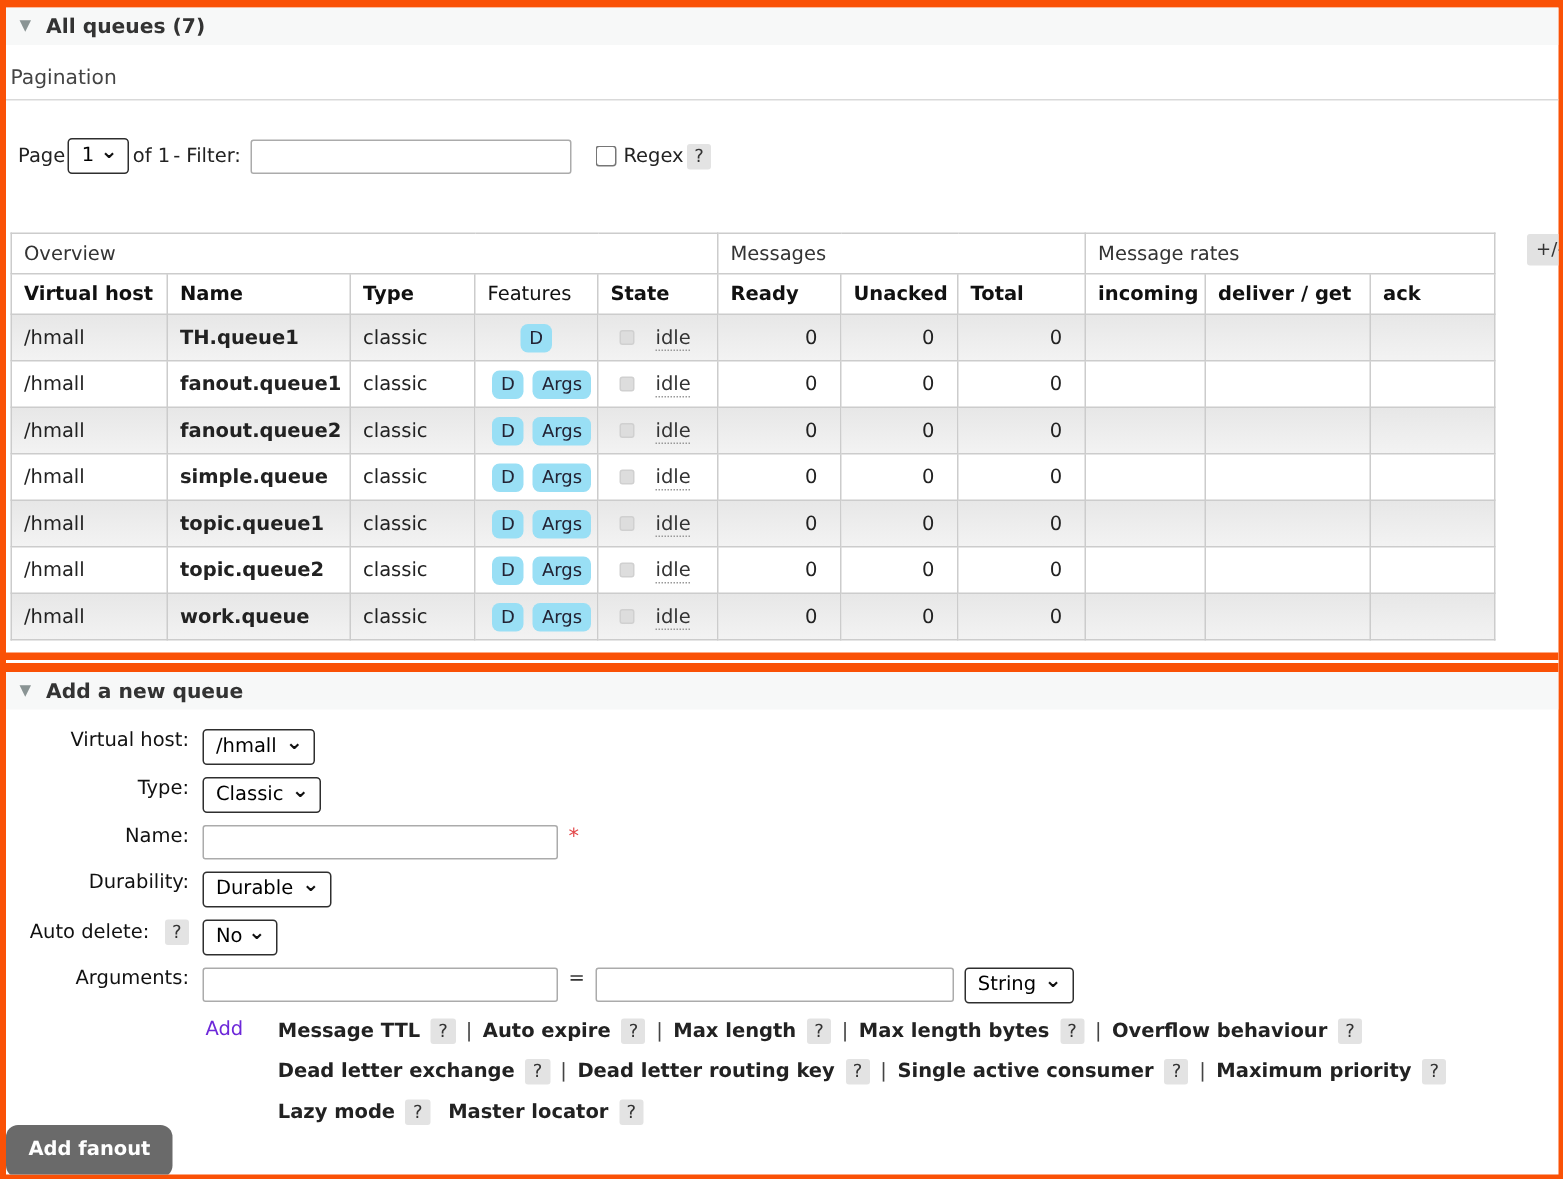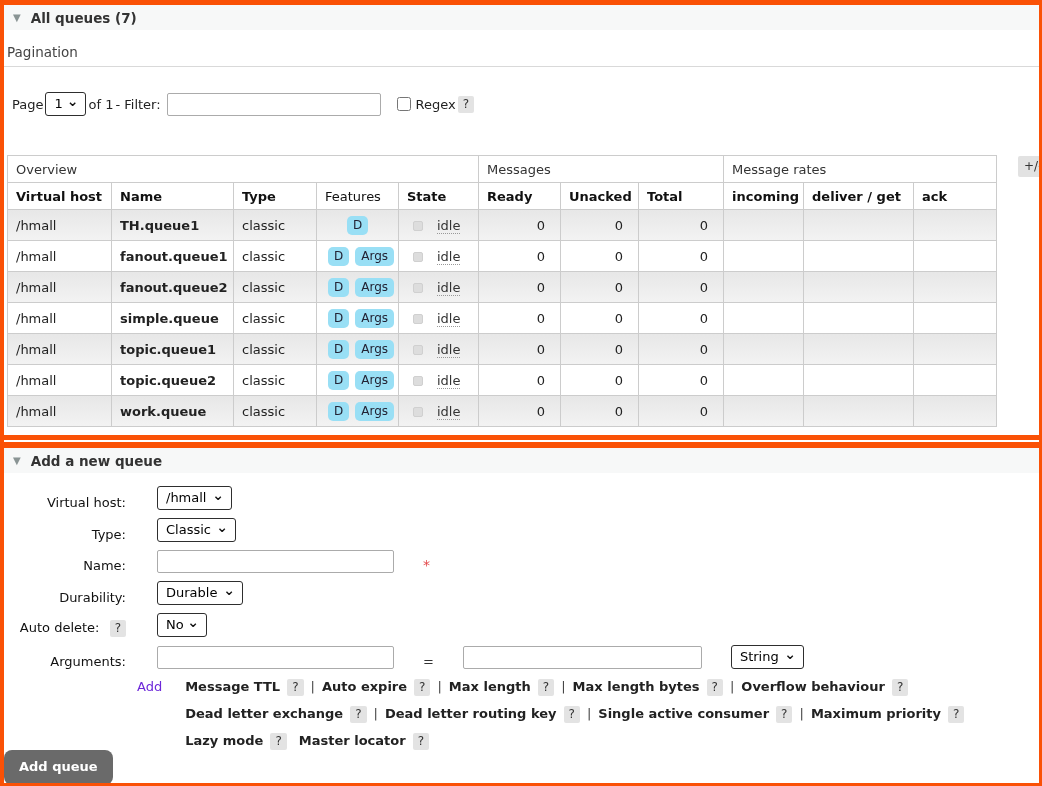--- a/index.html
+++ b/index.html
@@ -50,21 +50,21 @@
   .idle-txt { border-bottom:1px dotted #999; color:#333; }
   .qname { font-weight:bold; cursor:pointer; }
   .plusminus { background:#e2e2e2; padding:3px 6px 4px; font-size:12px; color:#333; border-radius:2px;
                cursor:pointer; margin-top:1px; }
 
   
   .sep { height:13px; margin-top:8px;
          background:linear-gradient(180deg,#fa5106 0,#fa5106 5px,#fff 5px,#fff 7px,#fa5106 7px,#fa5106 13px); }
 
   
-  .frow { display:flex; align-items:flex-end; margin:8px 0 0 0;gap:22px; }
+  .frow { display:flex; align-items:flex-start; margin:8px 0 0 0; }
   .flabel { width:122px; text-align:right; margin-right:9px; color:#111; flex:none; }
   .flabel .help { margin-left:6px; }
   .name-input { width:237px; }
   .req { color:#e3484a; margin-left:7px; font-size:14px; }
   .eq { margin:0 7px; color:#333; }
   .args-select { margin-left:7px; }
 
   .shortcuts { display:flex; margin:10px 0 0 133px; align-items:flex-start; }
   .add-word { color:#6d28d9; margin-right:23px; flex:none; }
   .arg-line { margin-bottom:10px; color:#222; }
@@ -304,16 +304,16 @@
 
     <div class="shortcuts">
       <span class="add-word">Add</span>
       <div>
           <div class="arg-line"><b>Message TTL</b><span class="help" style="margin-left: 7px;">?</span><span class="pipe">|</span><b>Auto expire</b><span class="help" style="margin-left: 7px;">?</span><span class="pipe">|</span><b>Max length</b><span class="help" style="margin-left: 7px;">?</span><span class="pipe">|</span><b>Max length bytes</b><span class="help" style="margin-left: 7px;">?</span><span class="pipe">|</span><b>Overflow behaviour</b><span class="help" style="margin-left: 7px;">?</span></div>
           <div class="arg-line"><b>Dead letter exchange</b><span class="help" style="margin-left: 7px;">?</span><span class="pipe">|</span><b>Dead letter routing key</b><span class="help" style="margin-left: 7px;">?</span><span class="pipe">|</span><b>Single active consumer</b><span class="help" style="margin-left: 7px;">?</span><span class="pipe">|</span><b>Maximum priority</b><span class="help" style="margin-left: 7px;">?</span></div>
           <div class="arg-line"><b>Lazy mode</b><span class="help" style="margin-left: 7px;">?</span><b style="margin-left: 12px;">Master locator</b><span class="help" style="margin-left: 7px;">?</span></div>
         </div>
     </div>
 
-    <button class="add-queue-btn">Add queue</button>
+    <button class="add-queue-btn">Add fanout</button>
   </div>
 
 </div>
 
 </body></html>

